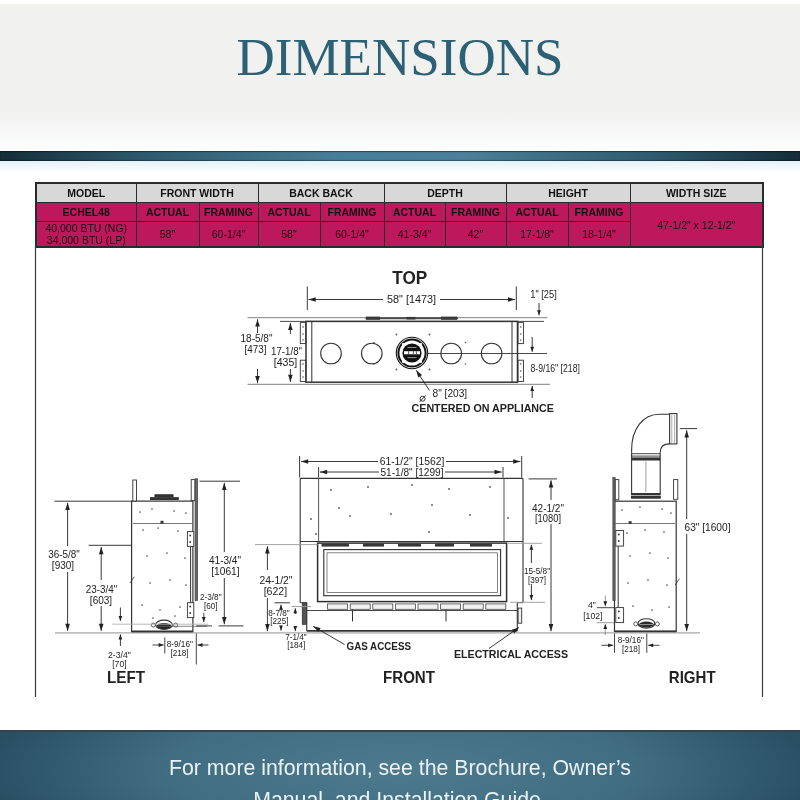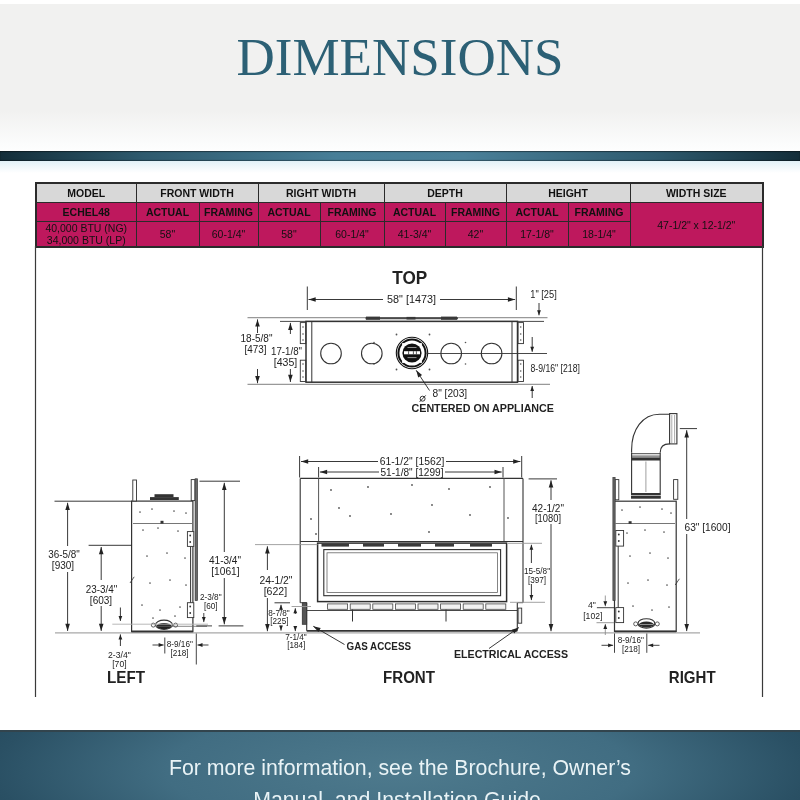--- a/index.html
+++ b/index.html
@@ -51,21 +51,21 @@
       <col style="width:61px">
       <col style="width:61px">
       <col style="width:62px">
     <col style="width:62px">
       <col style="width:133px">
   </colgroup>
   <tbody>
       <tr>
     <td class="h">MODEL</td>
         <td class="h" colspan="2">FRONT WIDTH</td>
-        <td class="h" colspan="2">RIGHT WIDTH</td>
+        <td class="h" colspan="2">BACK BACK</td>
     <td class="h" colspan="2">DEPTH</td>
         <td class="h" colspan="2">HEIGHT</td>
         <td class="h">WIDTH SIZE</td>
   </tr>
   <tr>
     <td class="s">ECHEL48</td>
         <td class="s">ACTUAL</td>
         <td class="s">FRAMING</td>
         <td class="s">ACTUAL</td>
     <td class="s">FRAMING</td>

